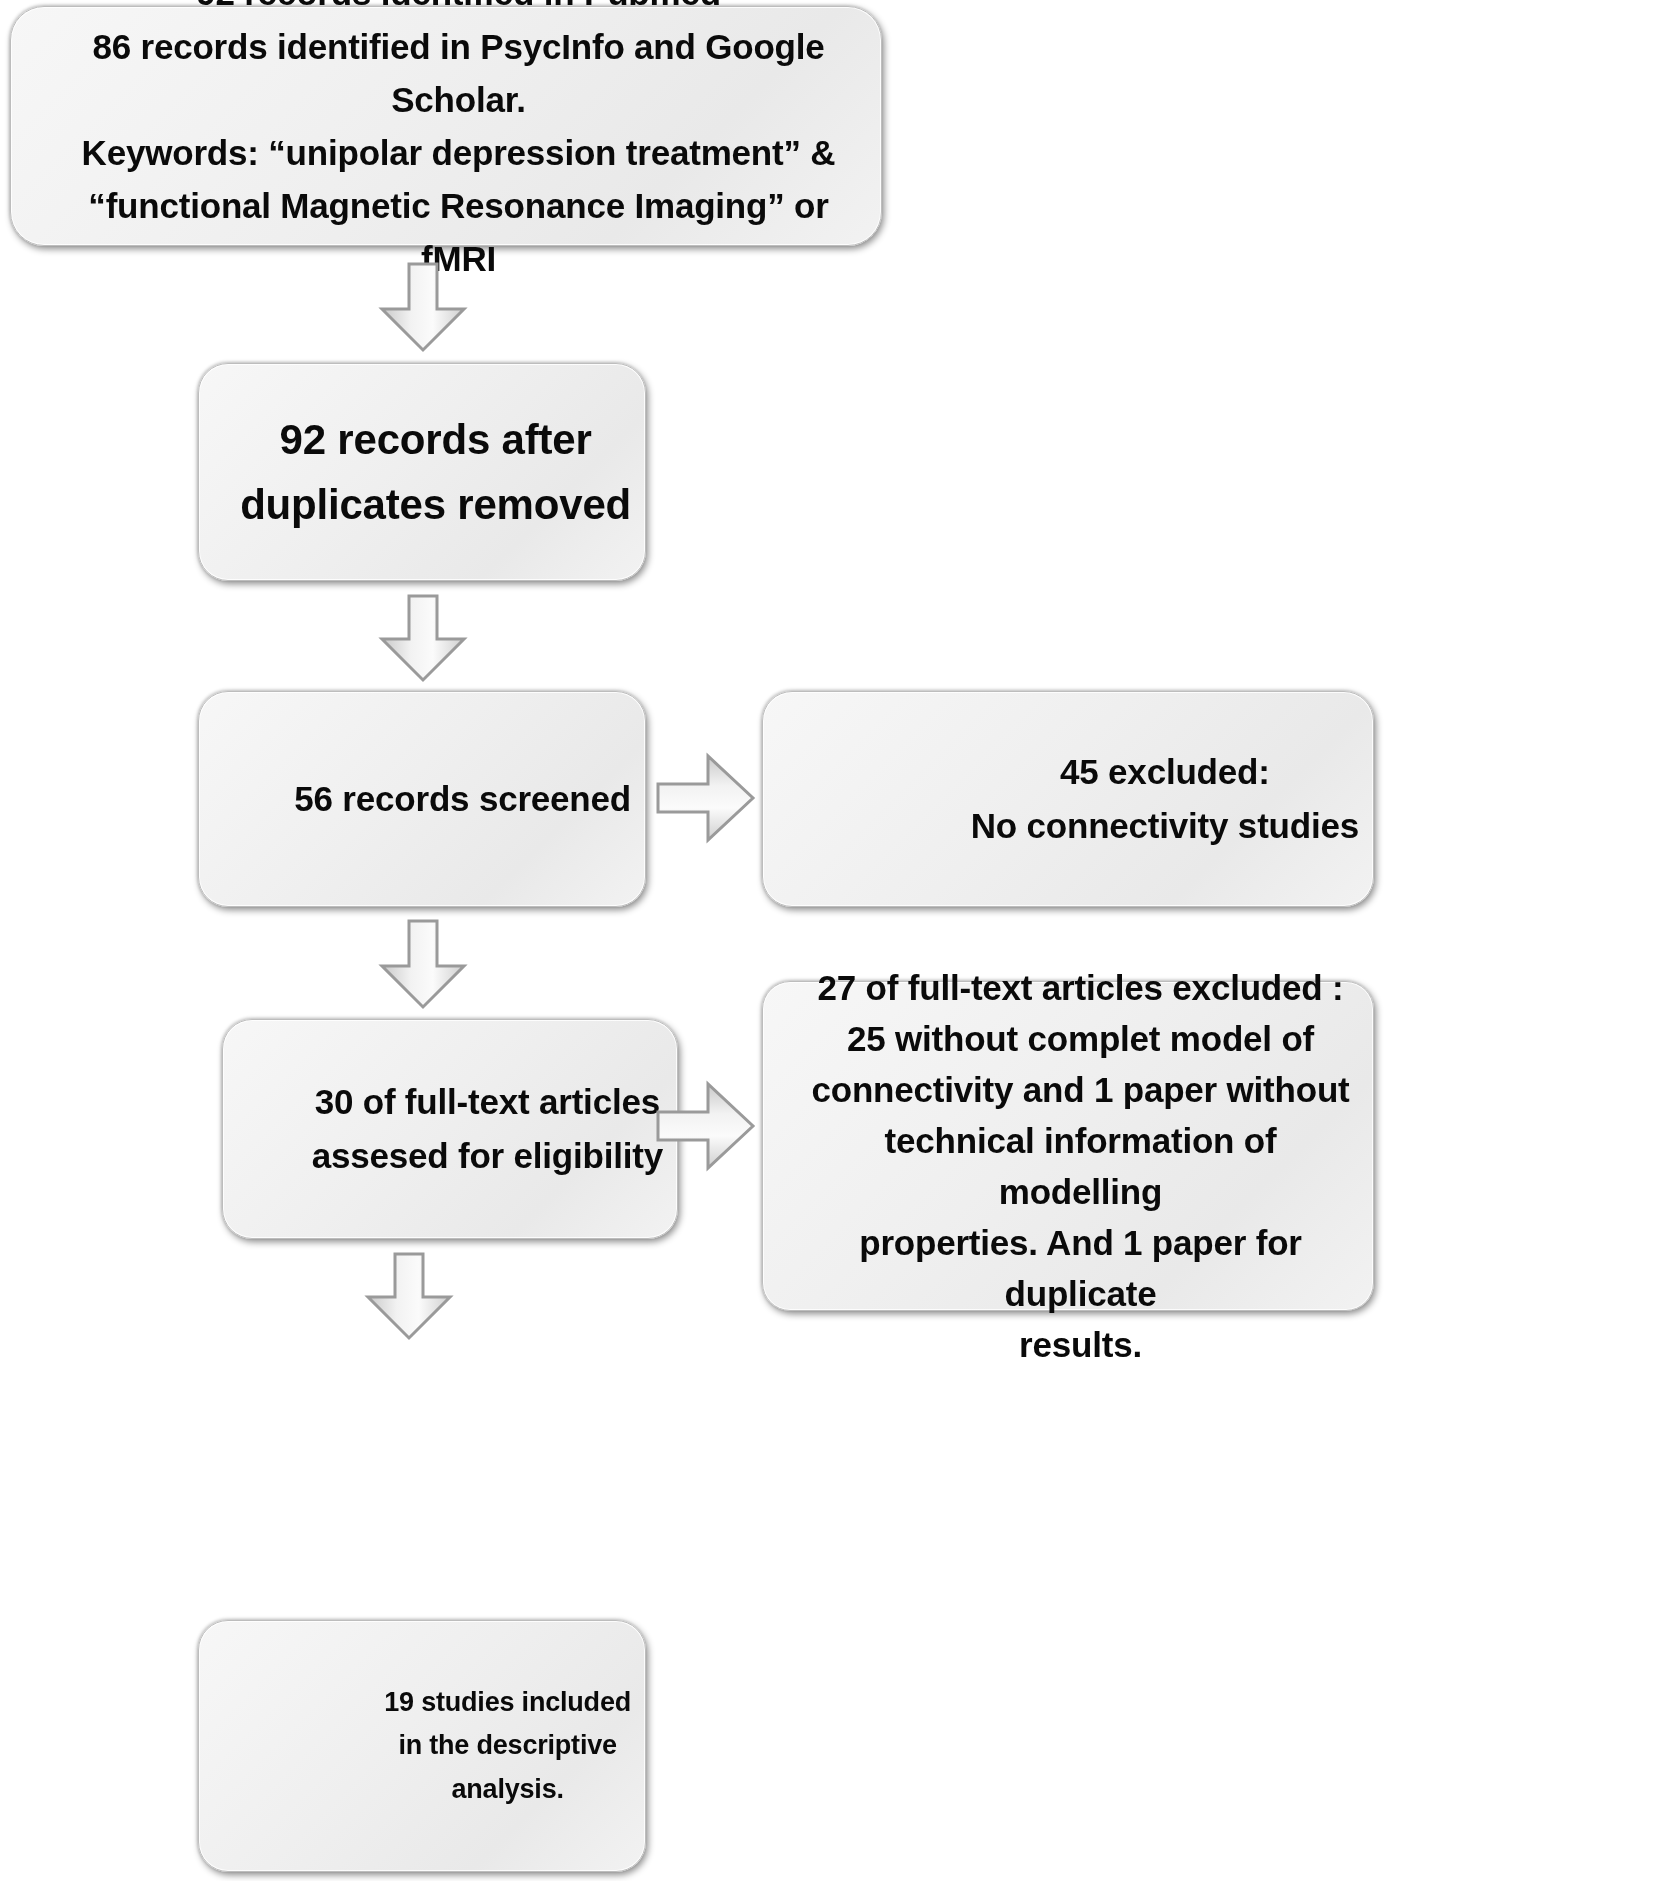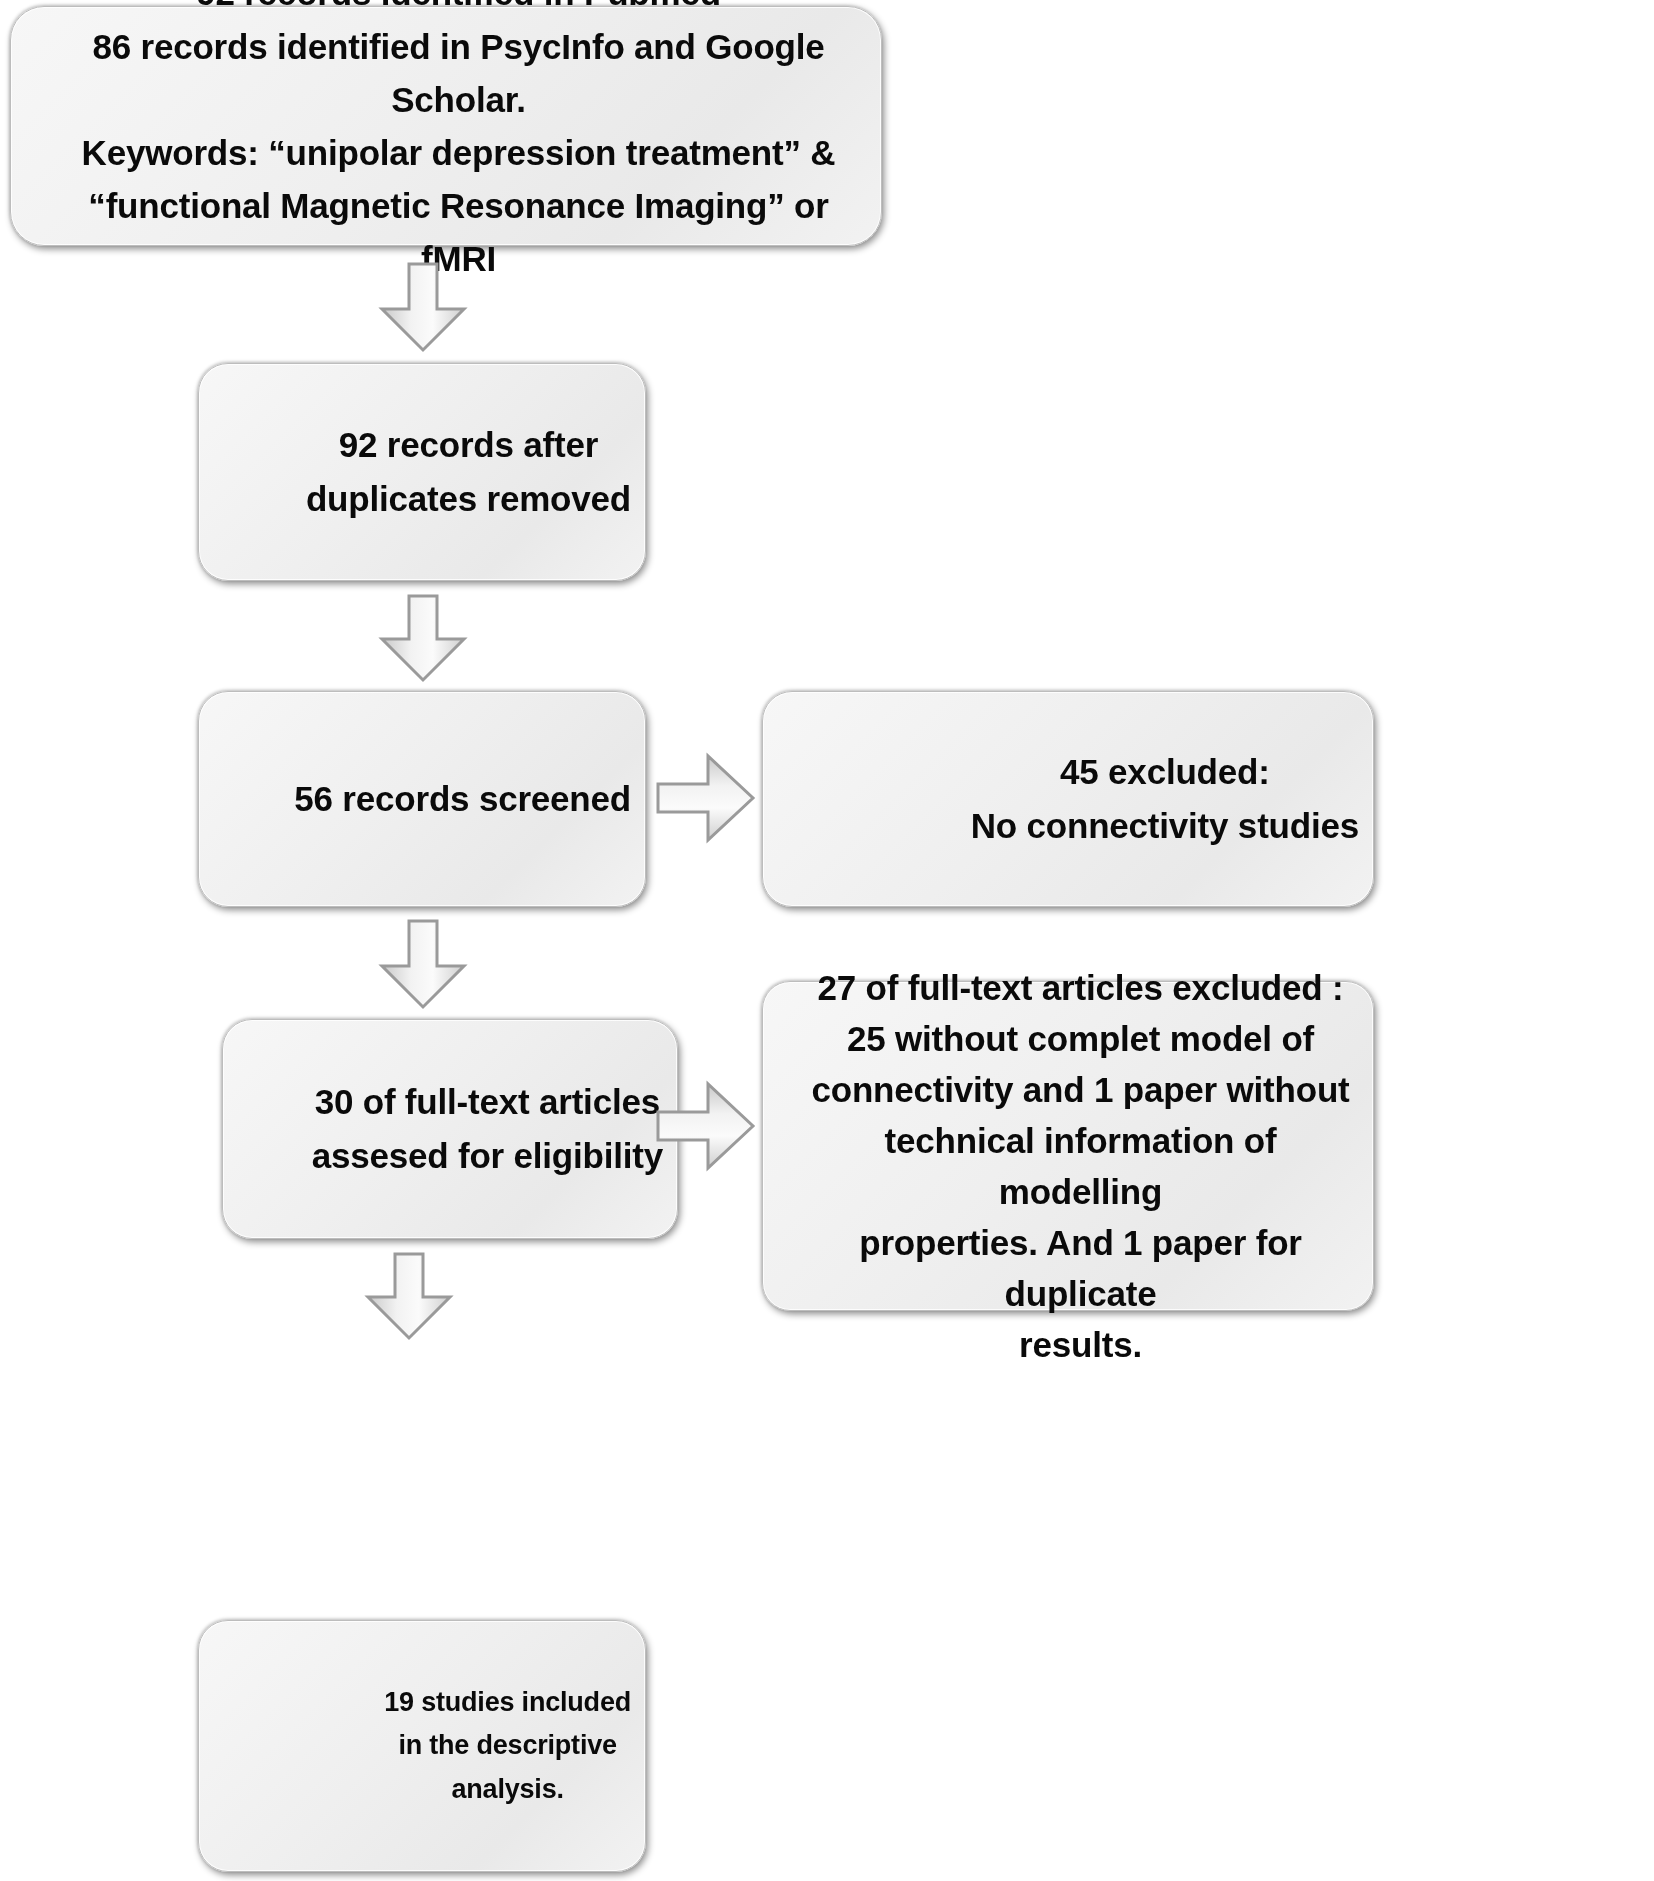--- a/index.html
+++ b/index.html
@@ -50,21 +50,21 @@
   
   #box-identification {
     left: 10px;  top: 6px;   width: 872px;  height: 240px;
     border-radius: 34px;
   }
   #box-identification .node-text { font-size: 35px; line-height: 1.52; }
 
   #box-duplicates {
     left: 198px; top: 363px; width: 448px; height: 218px;
   }
-  #box-duplicates .node-text { font-size: 35px; line-height: 1.55; }
+  #box-duplicates .node-text { font-size: 42px; line-height: 1.55; }
 
   #box-screened {
     left: 198px; top: 691px; width: 448px; height: 216px;
   }
   #box-screened .node-text { font-size: 35px; }
 
   #box-excluded-screen {
     left: 762px; top: 691px; width: 612px; height: 216px;
   }
   #box-excluded-screen .node-text { font-size: 35px; line-height: 1.55; }

